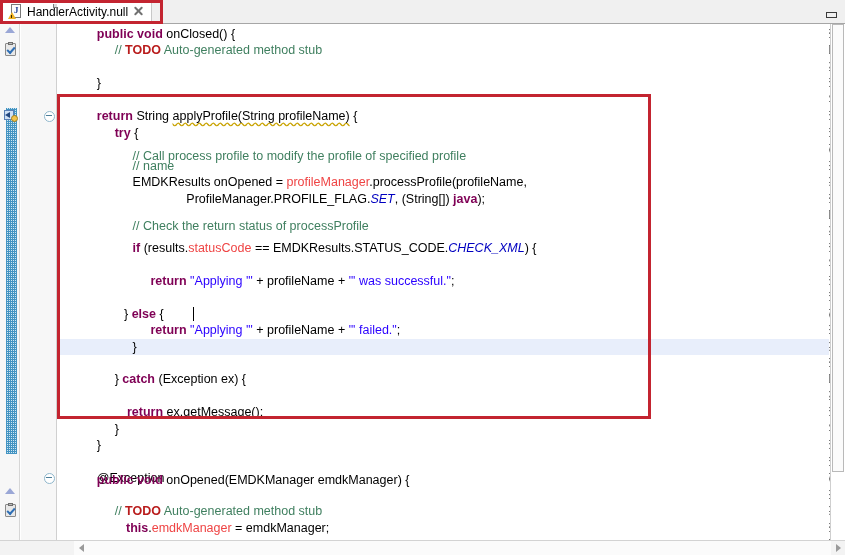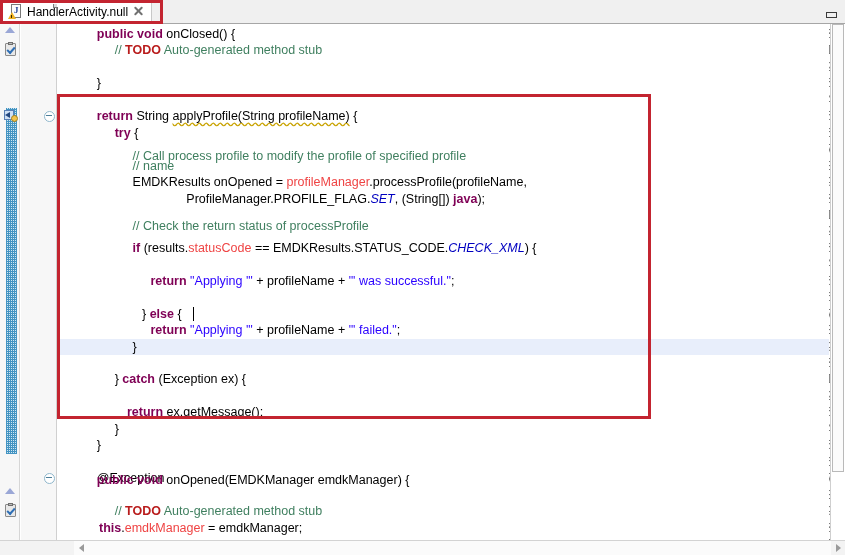--- a/index.html
+++ b/index.html
@@ -333,34 +333,34 @@
           <div class="line" style="top: 124px; left: 74.6px;"><span class="cm">// Call process profile to modify the profile of specified profile</span></div>
           <div class="line" style="top: 133.6px; left: 74.6px;"><span class="cm">// name</span></div>
           <div class="line" style="top: 150.05px; left: 74.6px;"><span>EMDKResults onOpened = </span><span class="fld">profileManager</span><span>.processProfile(profileName,</span></div>
           <div class="line" style="top: 166.5px; left: 128.3px;"><span>ProfileManager.PROFILE_FLAG.</span><span class="sfld">SET</span><span>, (String[]) </span><span class="kw">java</span><span>);</span></div>
           <div class="line" style="top: 182.95px; left: 3px;"></div>
           <div class="line" style="top: 194px; left: 74.6px;"><span class="cm">// Check the return status of processProfile</span></div>
           <div class="line" style="top: 215.85px; left: 74.6px;"><span class="kw">if</span><span> (results.</span><span class="fld">statusCode</span><span> == EMDKResults.STATUS_CODE.</span><span class="sfld">CHECK_XML</span><span>) {</span></div>
           <div class="line" style="top: 232.3px; left: 3px;"></div>
           <div class="line" style="top: 248.75px; left: 92.5px;"><span class="kw">return</span><span> </span><span class="str">"Applying '"</span><span> + profileName + </span><span class="str">"' was successful."</span><span>;</span></div>
           <div class="line" style="top: 265.2px; left: 3px;"></div>
-          <div class="line" style="top: 281.65px; left: 84px;"><span>} </span><span class="kw">else</span><span> {</span></div>
+          <div class="line" style="top: 281.65px; left: 66px;"><span>} </span><span class="kw">else</span><span> {</span></div>
           <div class="line" style="top: 298.1px; left: 92.5px;"><span class="kw">return</span><span> </span><span class="str">"Applying '"</span><span> + profileName + </span><span class="str">"' failed."</span><span>;</span></div>
           <div class="line" style="top: 314.55px; left: 74.6px;"><span>}</span></div>
           <div class="line" style="top: 331px; left: 3px;"></div>
           <div class="line" style="top: 347.45px; left: 56.7px;"><span>} </span><span class="kw">catch</span><span> (Exception ex) {</span></div>
           <div class="line" style="top: 363.9px; left: 3px;"></div>
           <div class="line" style="top: 380.35px; left: 69px;"><span class="kw">return</span><span> ex.getMessage();</span></div>
           <div class="line" style="top: 396.8px; left: 56.7px;"><span>}</span></div>
           <div class="line" style="top: 413.25px; left: 38.8px;"><span>}</span></div>
           <div class="line" style="top: 429.7px; left: 3px;"></div>
           <div class="line" style="top: 446.15px; left: 38.8px;"><span>@Exception</span></div>
           <div class="line" style="top: 448px; left: 38.8px;"><span class="kw">public</span><span> </span><span class="kw">void</span><span> onOpened(EMDKManager emdkManager) {</span></div>
           <div class="line" style="top: 479.05px; left: 56.7px;"><span class="cm">// </span><span class="tdo">TODO</span><span class="cm"> Auto-generated method stub</span></div>
-          <div class="line" style="top: 495.5px; left: 41px;"><span class="kw">this</span><span>.</span><span class="fld">emdkManager</span><span> = emdkManager;</span></div>
+          <div class="line" style="top: 495.5px; left: 68px;"><span class="kw">this</span><span>.</span><span class="fld">emdkManager</span><span> = emdkManager;</span></div>
           <div class="line" style="top: 511.95px; left: 3px;"></div>
         </div>
       <div class="caret" id="caret" style="top: 282.65px; left: 134.76px;"></div>
     </div>
 
     <div class="code-anno"></div>
 
     <div class="overview">
       <div class="ov-thumb"></div>
     </div>

